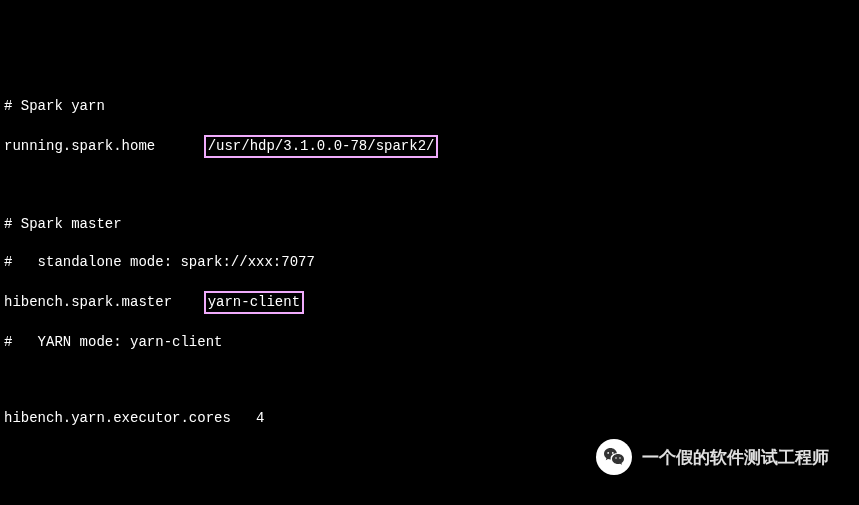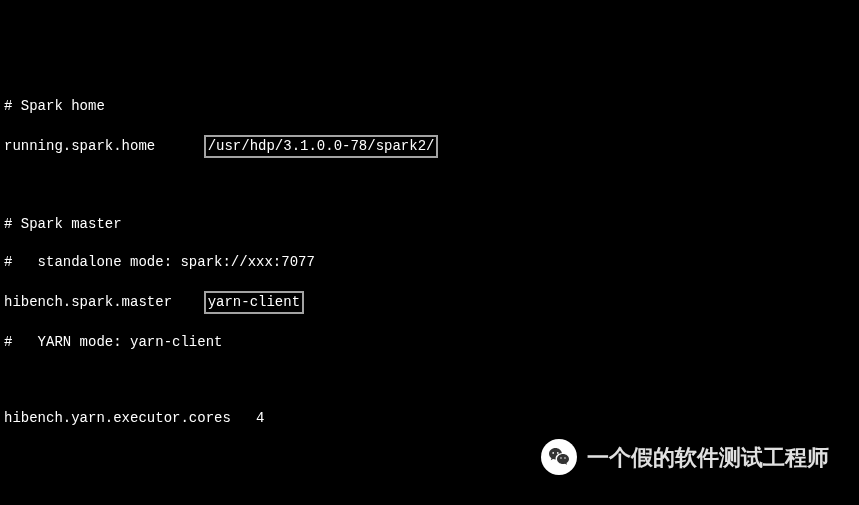--- a/index.html
+++ b/index.html
@@ -19,35 +19,35 @@
       overflow: hidden;
       white-space: pre;
     }
     .terminal {
       padding: 2px 0 0 4px;
     }
     .line {
       white-space: pre;
     }
     .highlight-box {
-      border: 2px solid #a3a3a3;
+      border: 2px solid #f0abfc;
       display: inline-block;
       padding: 0 2px;
       margin-left: -2px;
     }
     .watermark {
       position: absolute;
       bottom: 30px;
       right: 30px;
       display: flex;
       align-items: center;
       gap: 10px;
       color: #e0e0e0;
       font-family: "Microsoft YaHei", "PingFang SC", sans-serif;
-      font-size: 22px;
+      font-size: 17px;
       font-weight: bold;
     }
     .watermark-icon {
       width: 36px;
       height: 36px;
       border-radius: 50%;
       background: #ffffff;
       display: flex;
       align-items: center;
       justify-content: center;
@@ -57,21 +57,21 @@
       height: 24px;
       fill: #333333;
     }
   </style>
 </head>
 <body>
 
 
 
 <div class="terminal">
-<div class="line"># Spark home</div>
+<div class="line"># Spark yarn</div>
 <div class="line"><span>running.spark.home      </span><span class="highlight-box">/usr/hdp/3.1.0.0-78/spark2/</span></div>
 <div class="line"> </div>
 <div class="line"># Spark master</div>
 <div class="line">#   standalone mode: spark://xxx:7077</div>
 <div class="line"><span>hibench.spark.master    </span><span class="highlight-box">yarn-client</span></div>
 <div class="line">#   YARN mode: yarn-client</div>
 <div class="line"> </div>
 <div class="line">hibench.yarn.executor.cores   4</div>
 
 

